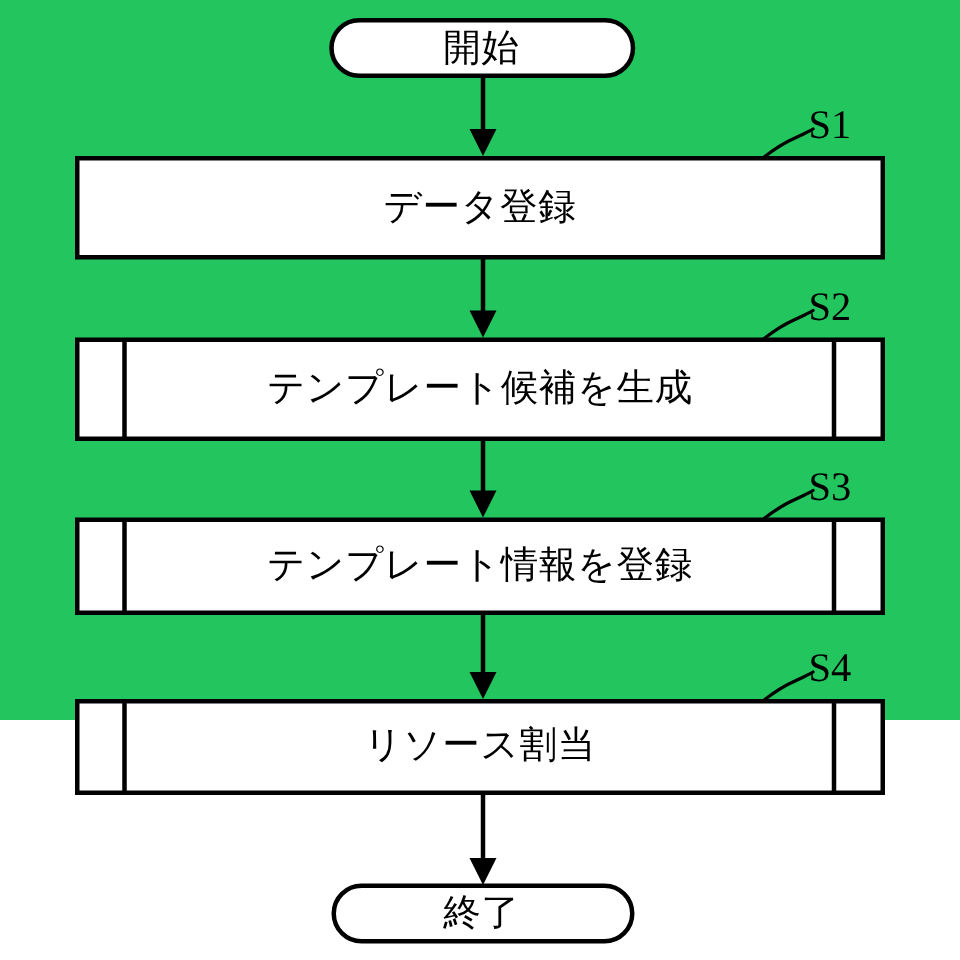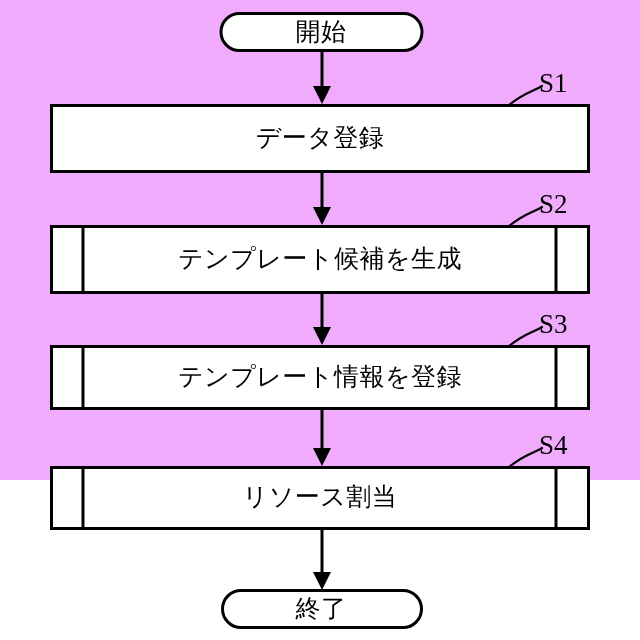--- a/index.html
+++ b/index.html
@@ -10,21 +10,21 @@
   body {
     width: 640px;
     height: 640px;
     overflow: hidden;
     font-family: "Liberation Sans", "DejaVu Sans", sans-serif;
   }
   #flowchart-root {
     position: relative;
     width: 640px;
     height: 480px;
-    background: #f0abfc;
+    background: #22c55e;
   }
   svg.diagram {
     display: block;
     width: 640px;
     height: 640px;
   }
   .shape-stroke {
     fill: #ffffff;
     stroke: #000000;
     stroke-width: 3;

